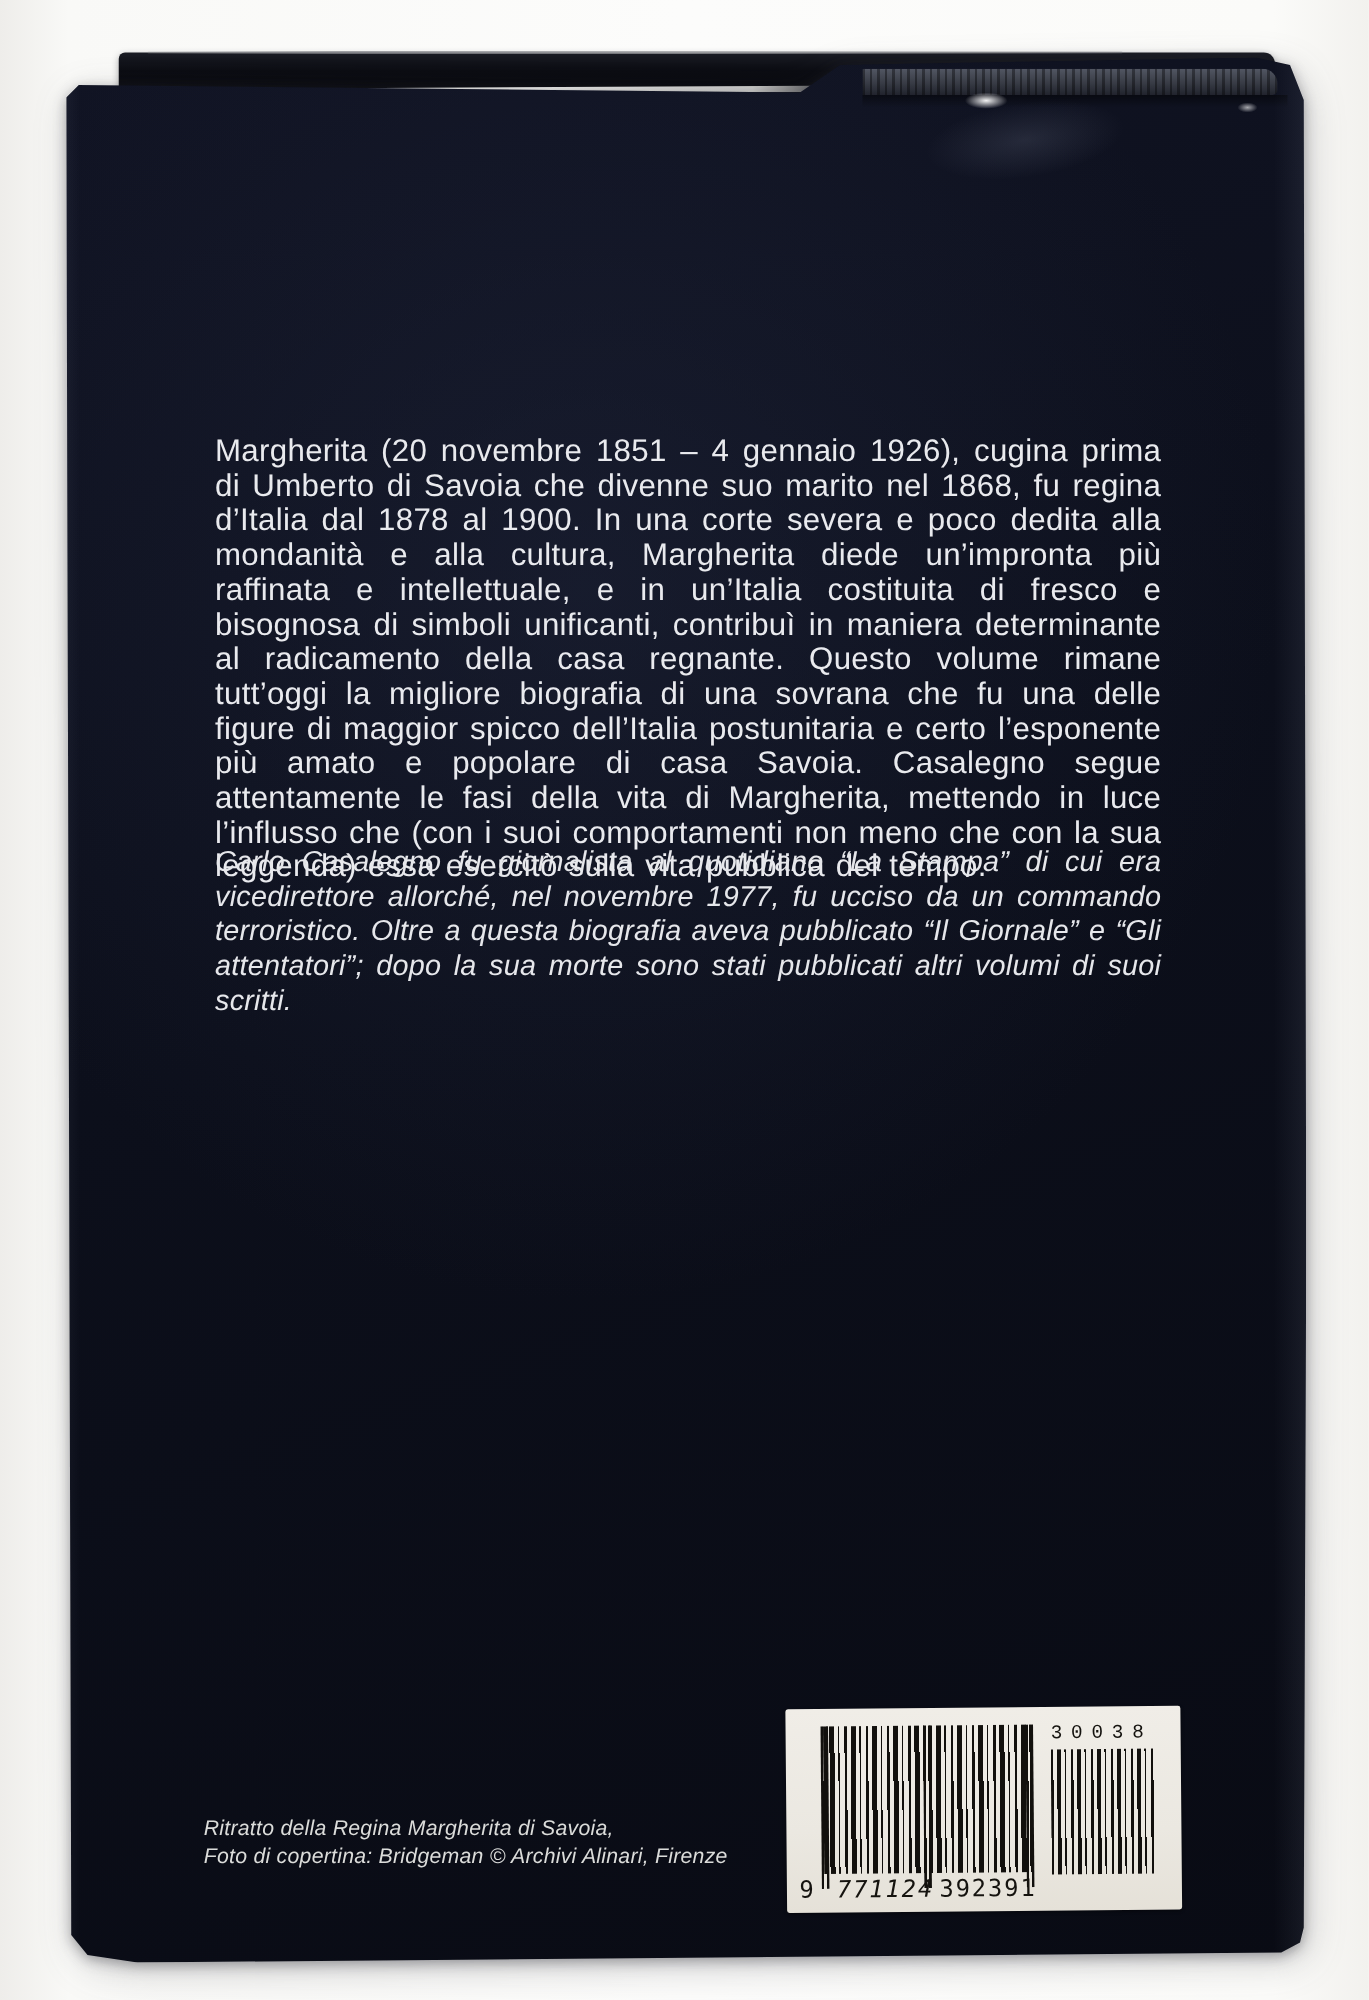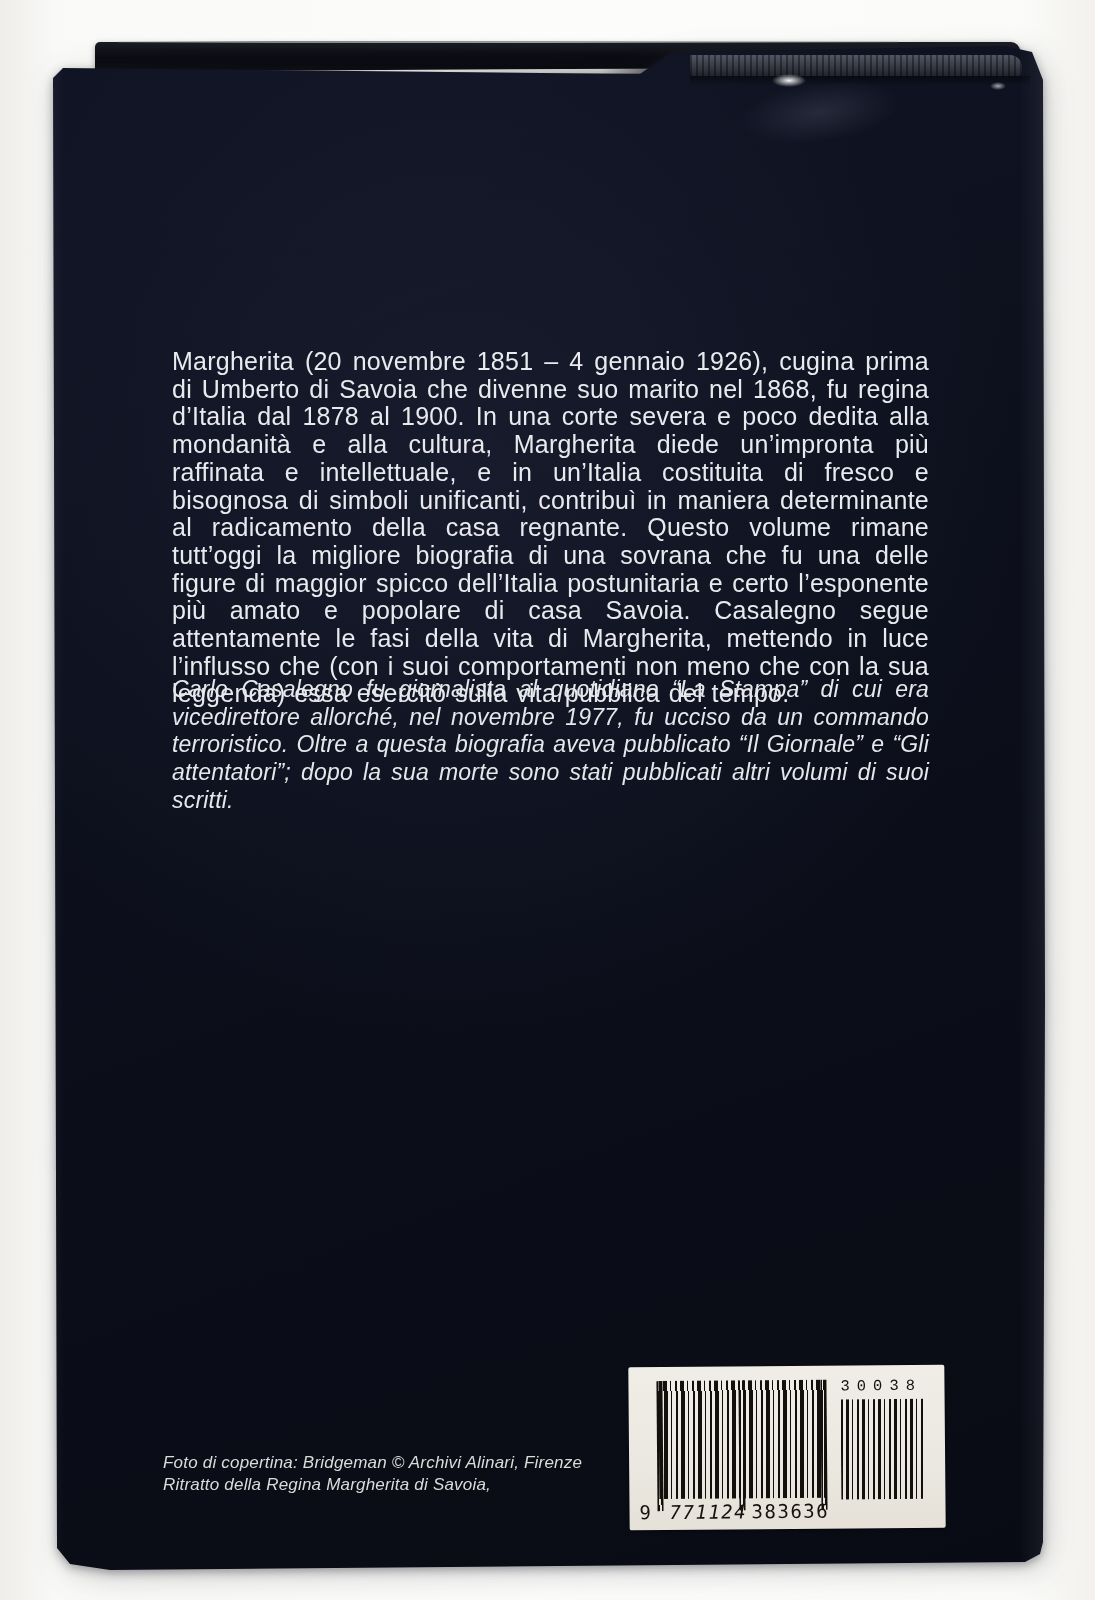--- a/index.html
+++ b/index.html
@@ -132,31 +132,31 @@
     <div class="scuff2"></div>
     <div class="edge-sheen-right"></div>
     <div class="edge-sheen-left"></div>
   </div>
 </div>
 
 <div class="synopsis">Margherita (20 novembre 1851 – 4 gennaio 1926), cugina prima di Umberto di Savoia che divenne suo marito nel 1868, fu regina d’Italia dal 1878 al 1900. In una corte severa e poco dedita alla mondanità e alla cultura, Margherita diede un’impronta più raffinata e intellettuale, e in un’Italia costituita di fresco e bisognosa di simboli unificanti, contribuì in maniera determinante al radicamento della casa regnante. Questo volume rimane tutt’oggi la migliore biografia di una sovrana che fu una delle figure di maggior spicco dell’Italia postunitaria e certo l’esponente più amato e popolare di casa Savoia. Casalegno segue attentamente le fasi della vita di Margherita, mettendo in luce l’influsso che (con i suoi comportamenti non meno che con la sua leggenda) essa esercitò sulla vita pubblica del tempo.</div>
 <div class="author-note">Carlo Casalegno fu giornalista al quotidiano “La Stampa” di cui era vicedirettore allorché, nel novembre 1977, fu ucciso da un commando terroristico. Oltre a questa biografia aveva pubblicato “Il Giornale” e “Gli attentatori”; dopo la sua morte sono stati pubblicati altri volumi di suoi scritti.</div>
 
 <div class="credits">
+  <div>Ritratto della Regina Margherita di Savoia,</div>
   <div>Foto di copertina: Bridgeman © Archivi Alinari, Firenze</div>
-  <div>Ritratto della Regina Margherita di Savoia,</div>
 </div>
 
 <div class="barcode-label">
   <div class="ean-zone">
     <div class="ean-bars"></div>
     <div class="guard g-left"></div>
     <div class="guard g-mid"></div>
     <div class="guard g-right"></div>
     <span class="ean-digit d-lead">9</span>
     <span class="ean-digit d-g1">771124</span>
-    <span class="ean-digit d-g2">383636</span>
+    <span class="ean-digit d-g2">392391</span>
   </div>
   <div class="addon-zone">
     <div class="addon-text">30038</div>
     <div class="addon-bars"></div>
   </div>
 </div>
 
 </body></html>

